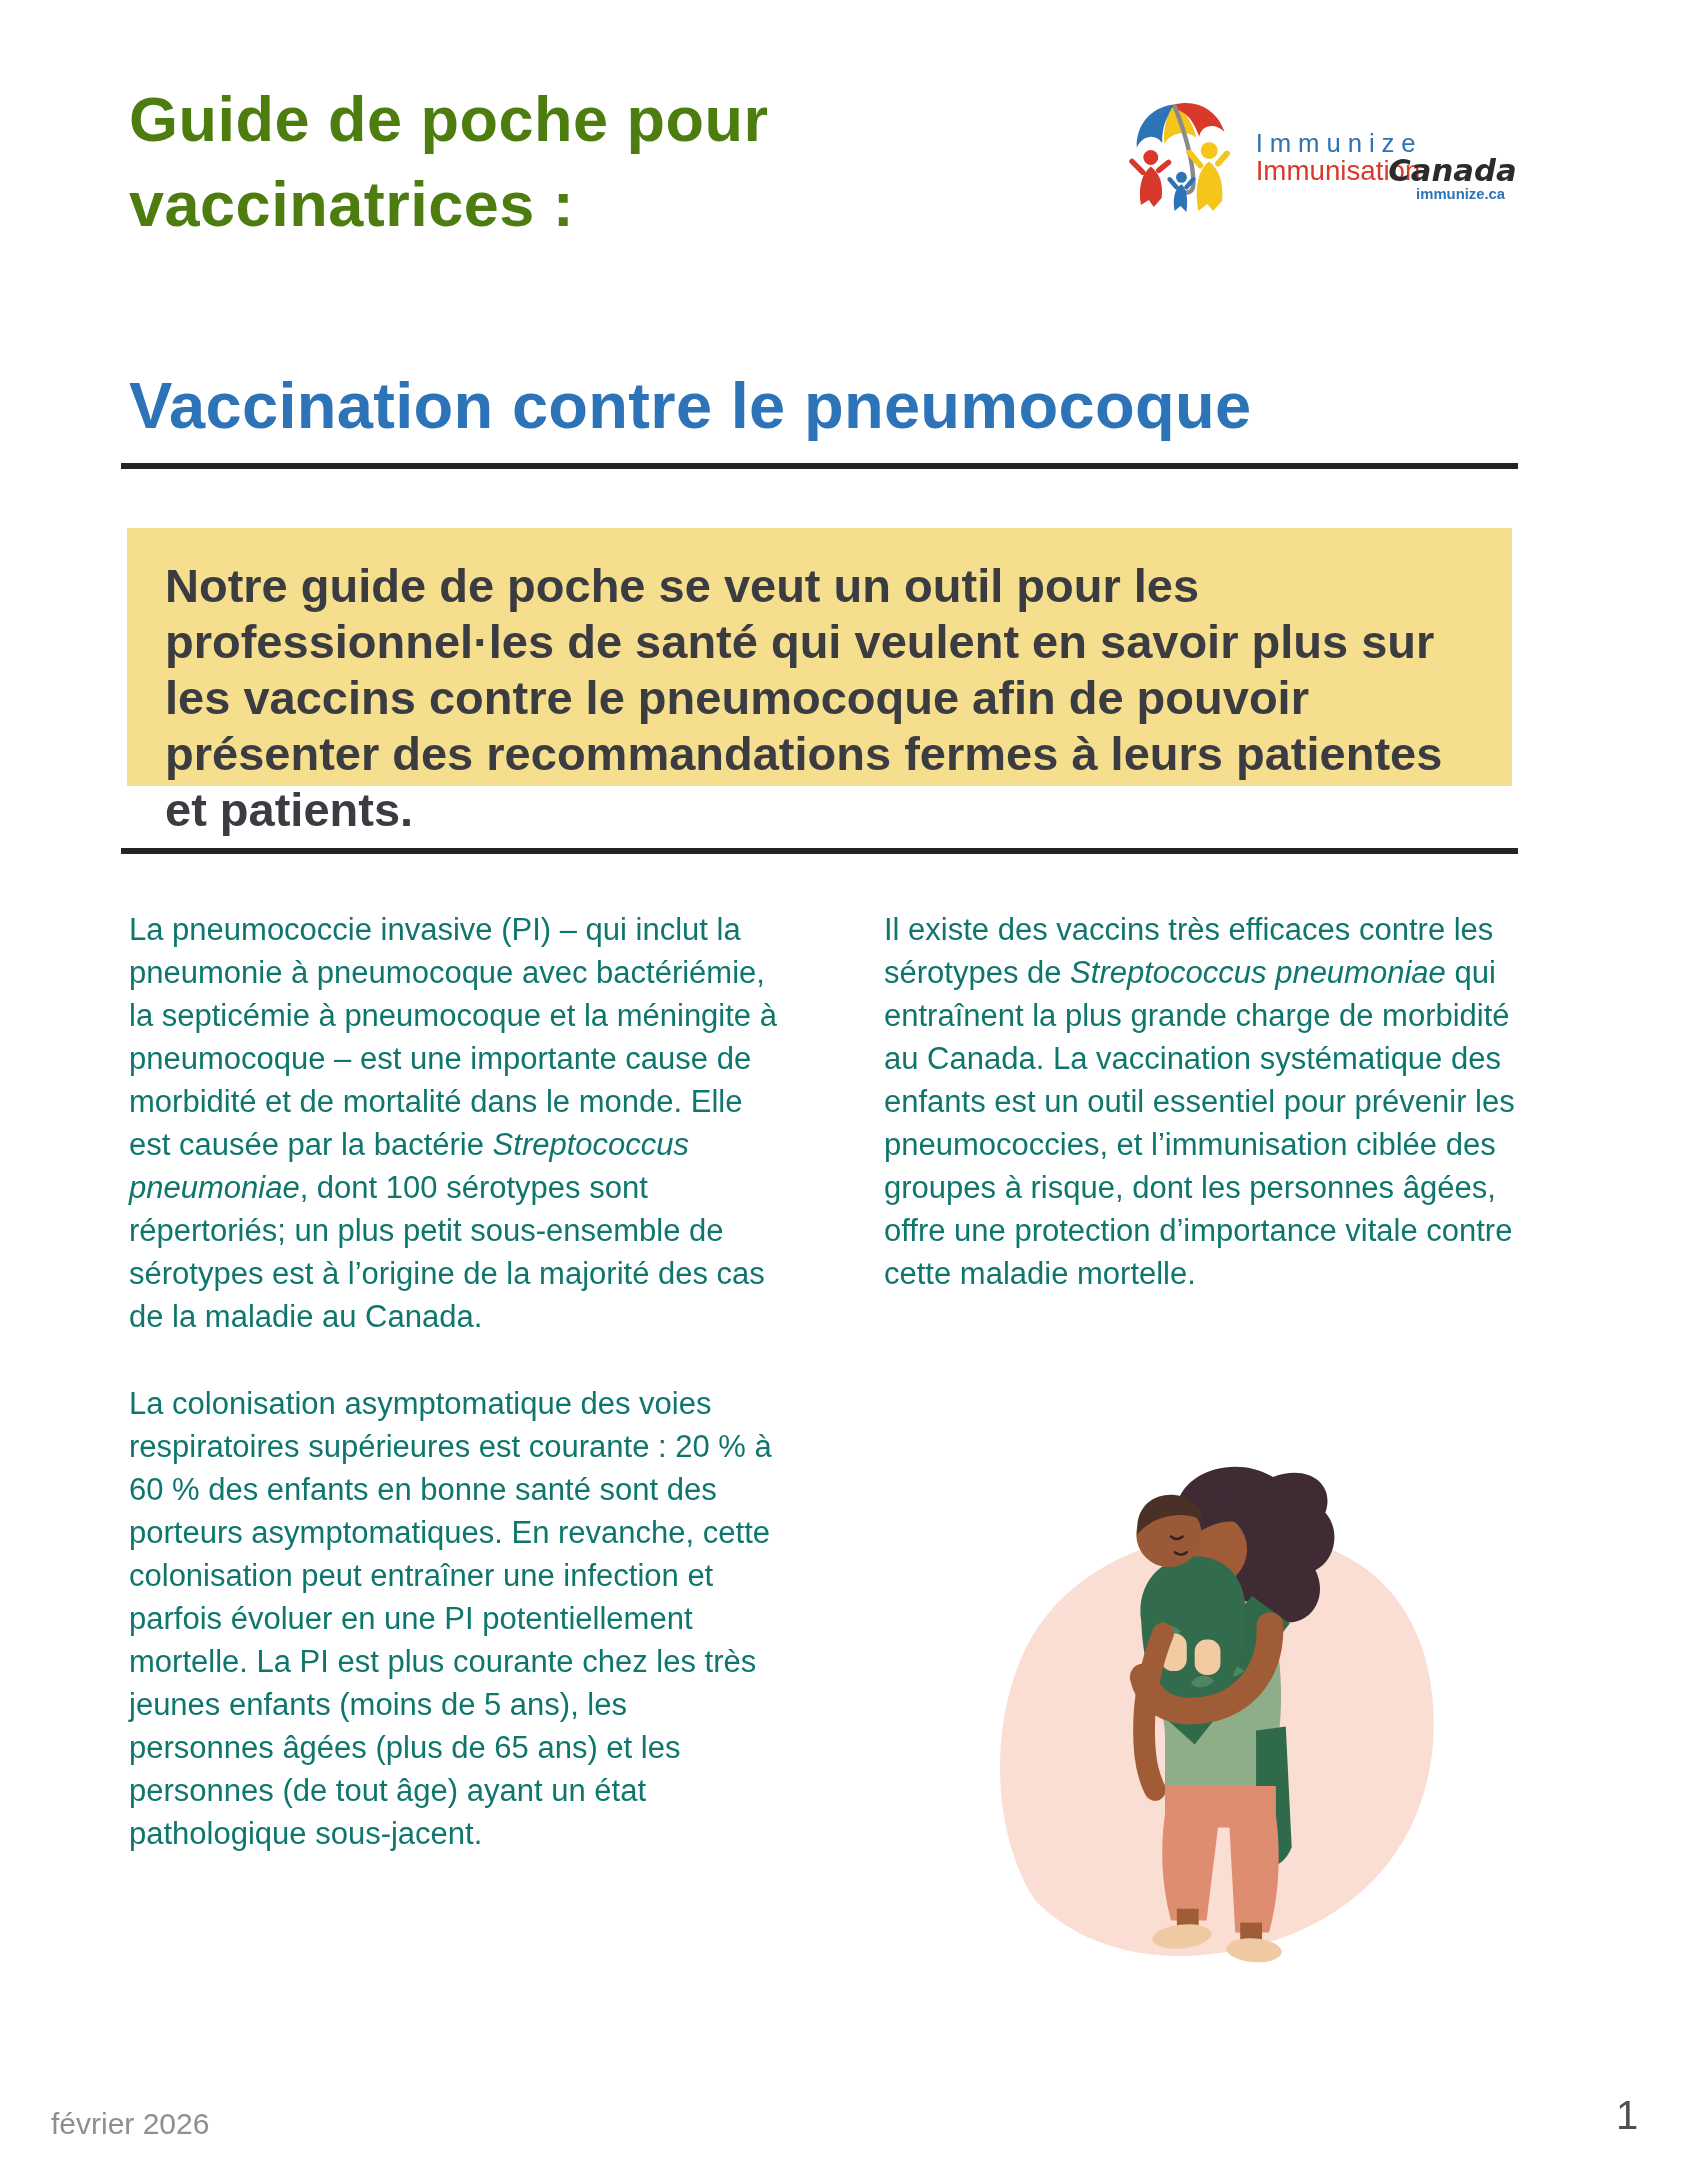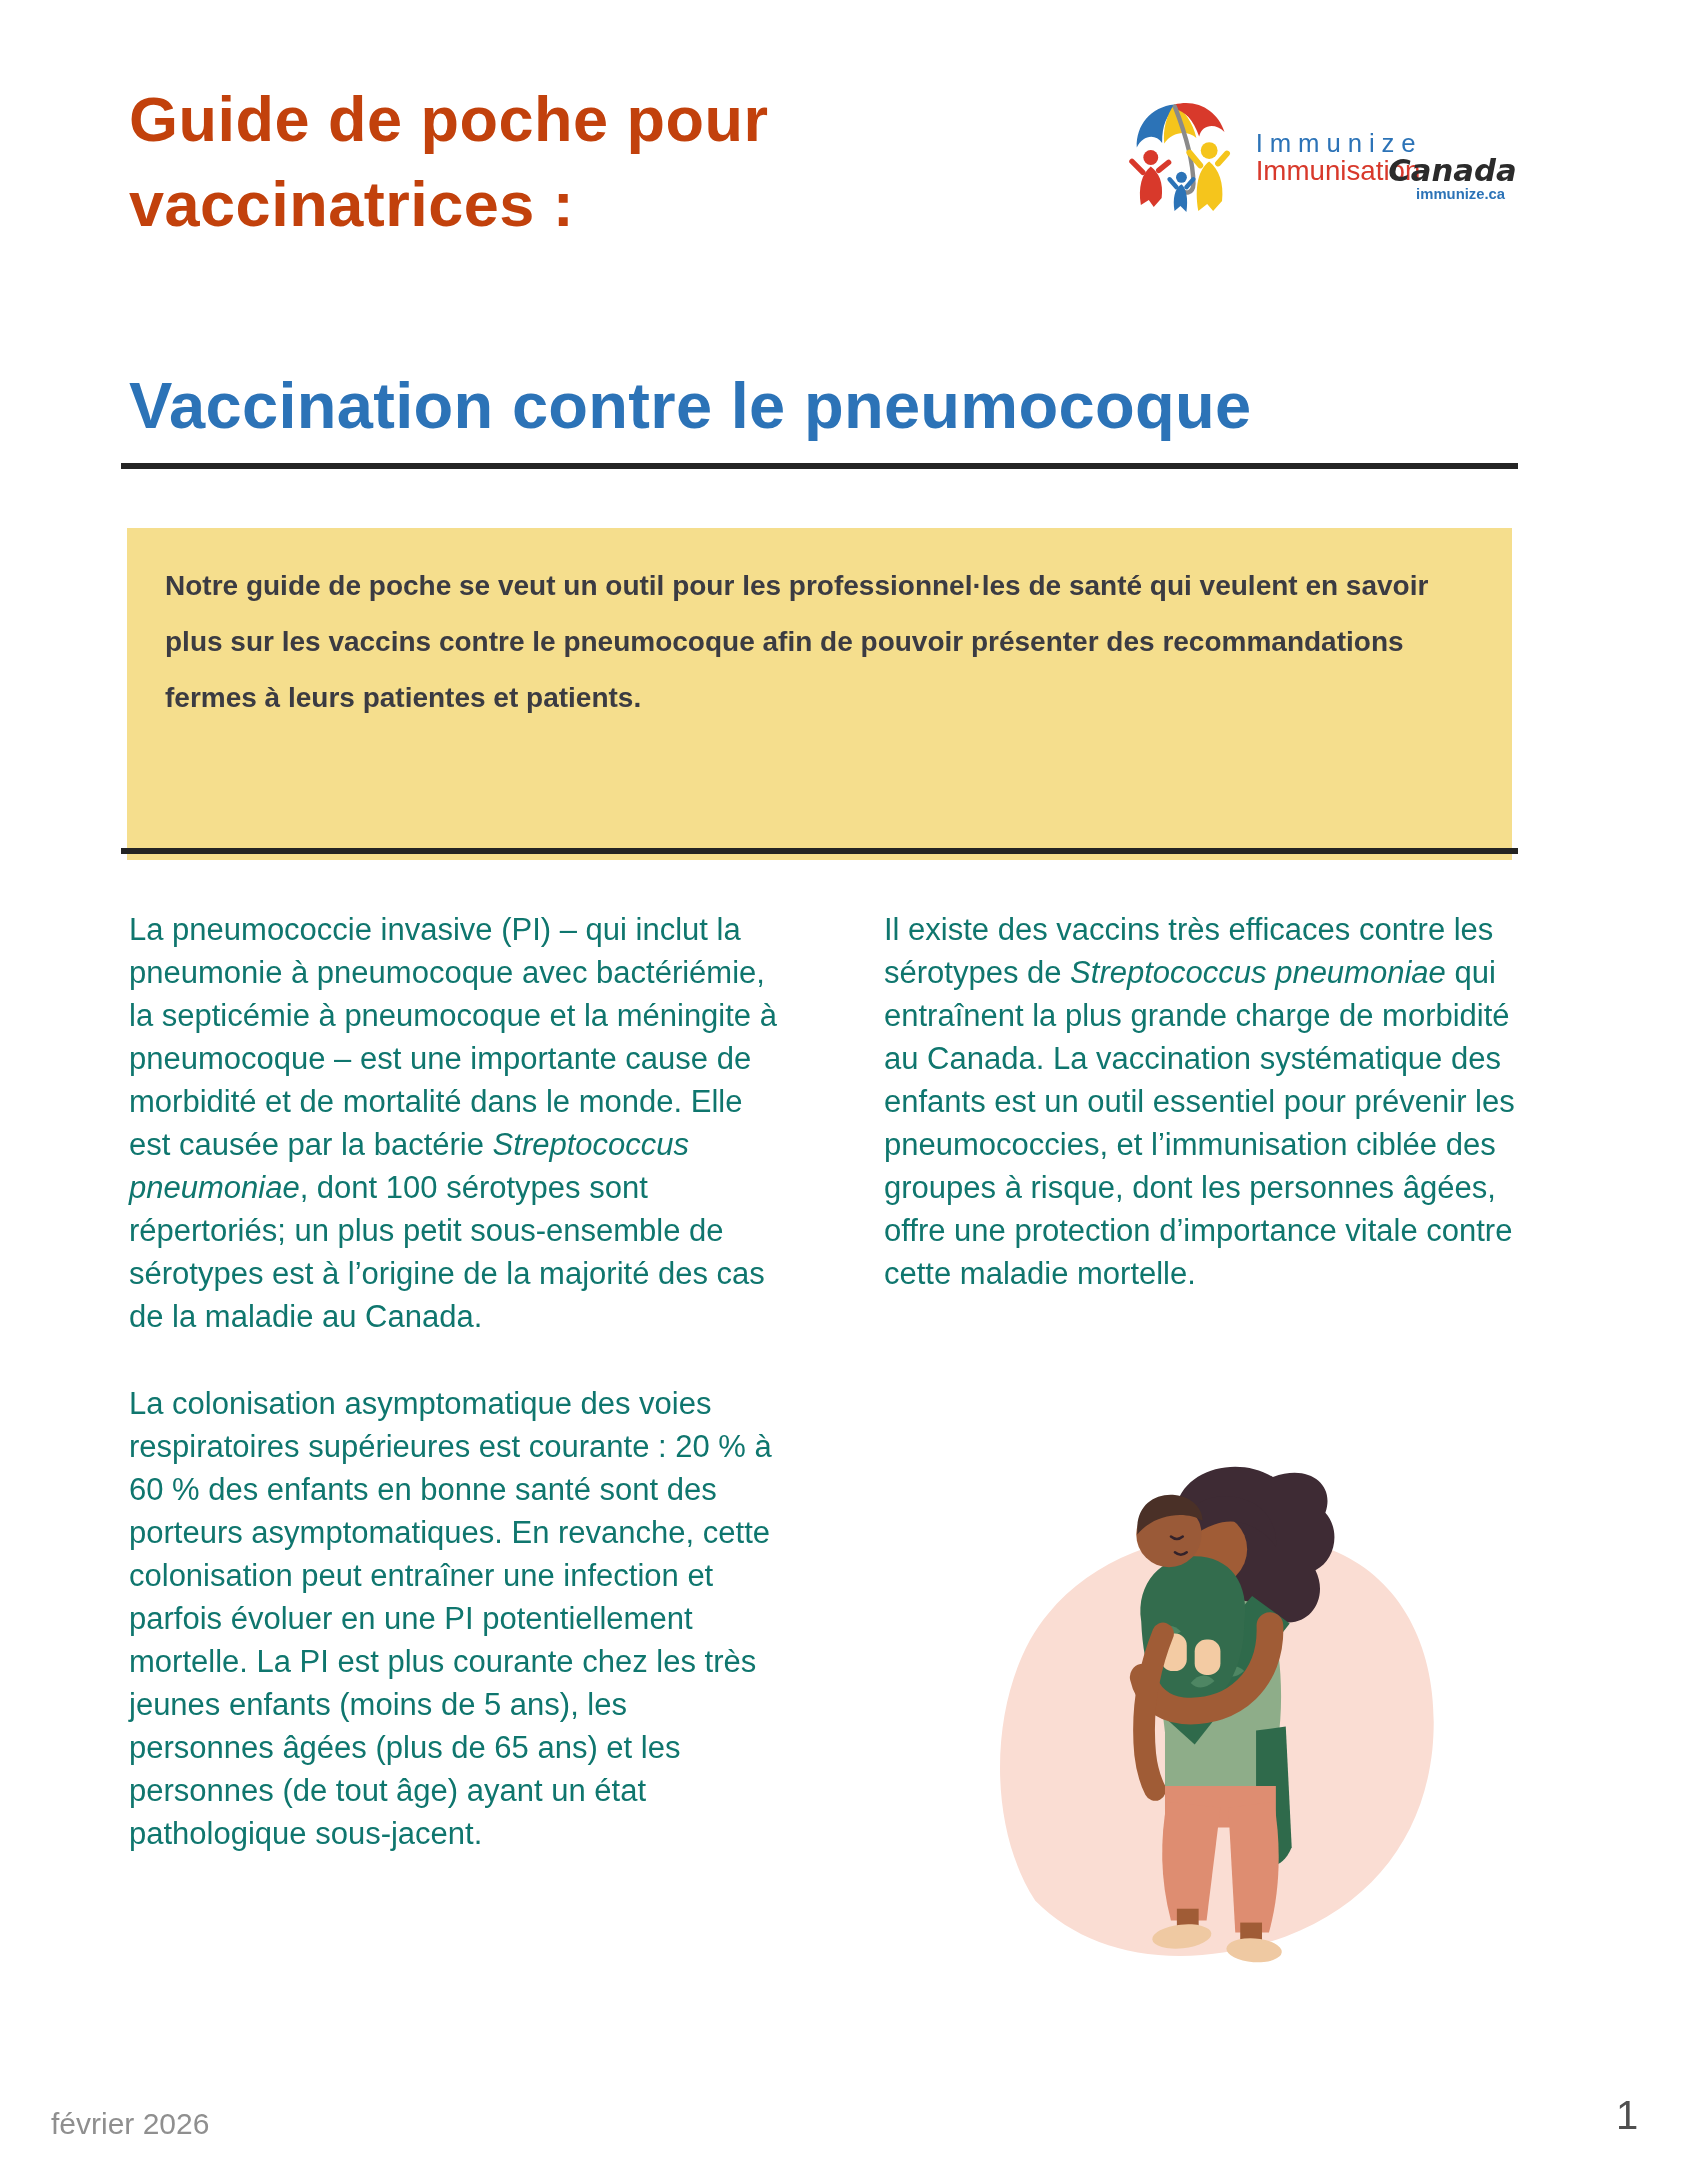--- a/index.html
+++ b/index.html
@@ -2,34 +2,34 @@
 <html><head>
 <meta charset="utf-8">
 <style>
   html,body { margin:0; padding:0; background:#ffffff; }
   .page {
     position:relative; width:1683px; height:2178px; background:#ffffff;
     font-family:"Liberation Sans", sans-serif; overflow:hidden;
   }
   .title {
     position:absolute; left:129px; top:77px; width:990px;
-    font-size:63px; font-weight:bold; color:#c2410c; line-height:85px;
+    font-size:63px; font-weight:bold; color:#4d7c0f; line-height:85px;
     letter-spacing:0.5px;
   }
   .subtitle {
     position:absolute; left:129px; top:368px; width:1287px;
     font-size:65px; font-weight:bold; color:#2C73B7; letter-spacing:0.3px;
   }
   .rule { position:absolute; left:121px; width:1397px; height:6px; background:#242424; }
   .rule-1 { top:463px; }
   .rule-2 { top:848px; }
   .highlight-box {
-    position:absolute; left:127px; top:528px; width:1385px; height:332px;
+    position:absolute; left:127px; top:528px; width:1385px; height:258px;
     background:#F5DE8D; box-sizing:border-box; padding:30px 42px 0 38px;
-    font-size:28px; font-weight:bold; color:#3B3B42; line-height:56px;
+    font-size:47px; font-weight:bold; color:#3B3B42; line-height:56px;
   }
   .col {
     position:absolute; top:908px; font-size:31px; color:#0f766e; line-height:43px;
   }
   .col p { margin:0 0 44px 0; }
   .col-left  { left:129px; width:648px; }
   .col-right { left:884px; width:648px; }
   .col em { font-style:italic; }
   .illustration { position:absolute; left:941px; top:1386px; }
   .logo { position:absolute; left:1129px; top:94px; }

